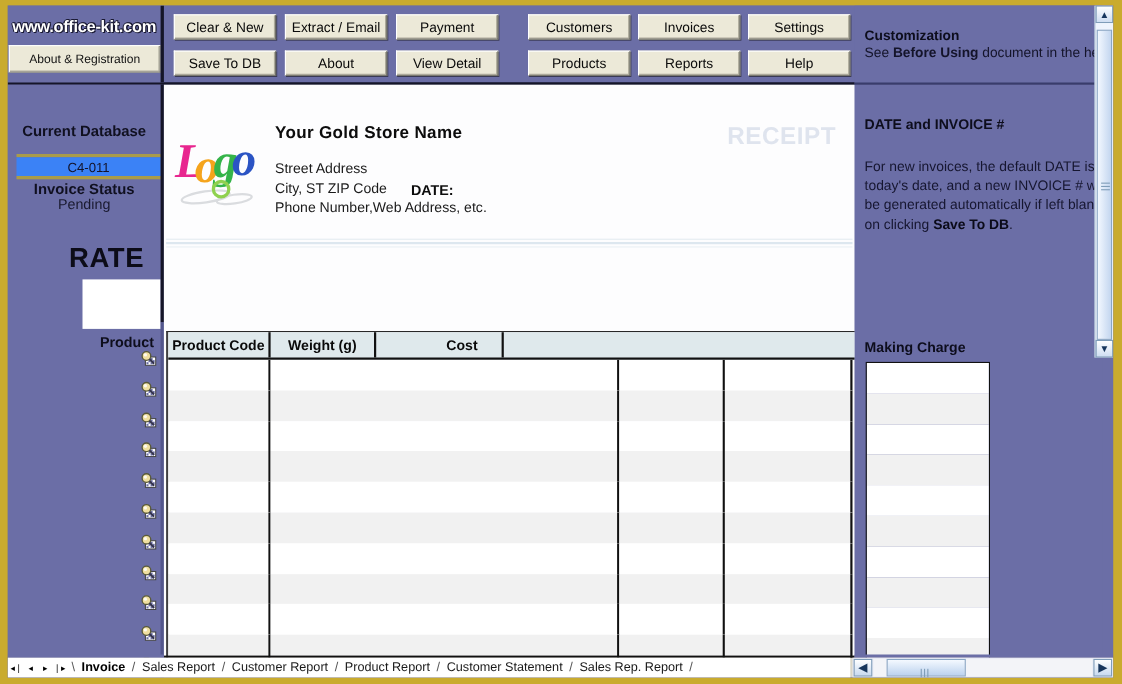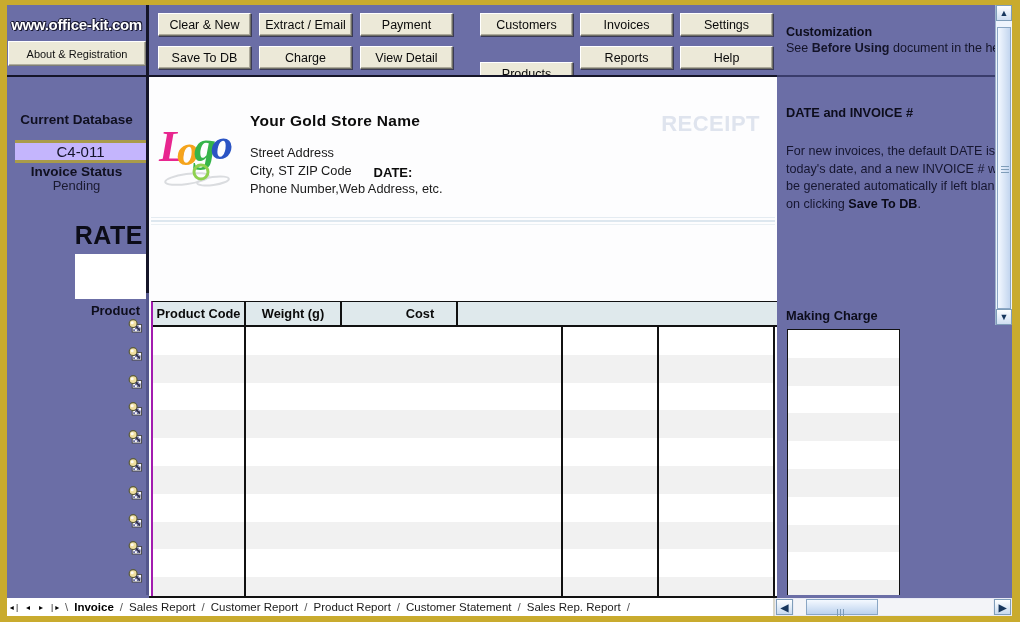--- a/index.html
+++ b/index.html
@@ -84,37 +84,37 @@
   .side-vline { position:absolute; left:139px; top:72px; width:3px; height:216px; background:#151528; }
   .side-vline2 { position:absolute; left:139px; top:288px; width:3px; height:323px; background:#53568c; }
 
   .cur-db-label {
     position:absolute; left:0; top:35px; width:139px;
     text-align:center; font-size:13.5px; font-weight:bold; color:#101020;
   }
   .dbgold-top { position:absolute; left:8px; top:63px; width:131px; height:3px; background:#a99b4a; }
   .db-value {
     position:absolute; left:8px; top:66px; width:131px; height:17px;
-    background:#c4b5fd;
-    display:flex; align-items:center; justify-content:center;
-    font-size:15px; color:#13132a;
+    background:#3b82f6;
+    display:flex; align-items:center; justify-content:center;
+    font-size:12px; color:#13132a;
   }
   .dbgold-bot { position:absolute; left:8px; top:83px; width:131px; height:3px; background:#a99b4a; }
   .inv-status-label {
     position:absolute; left:0; top:87px; width:139px;
     text-align:center; font-size:13.5px; font-weight:bold; color:#101020;
   }
   .inv-status-val {
     position:absolute; left:0; top:101px; width:139px;
     text-align:center; font-size:13px; color:#1a1a30;
   }
 
   .rate-label {
     position:absolute; left:0; top:144px; width:139px;
-    text-align:right; padding-right:3px;
+    text-align:right; padding-right:15px;
     font-size:25px; font-weight:bold; color:#0c0c18; letter-spacing:0.5px;
   }
   .rate-input {
     position:absolute; left:68px; top:177px; width:71px; height:45px;
     background:#ffffff; border:none;
   }
 
   .product-label {
     position:absolute; left:0; top:226px; width:136px;
     text-align:right; padding-right:3px;
@@ -170,21 +170,21 @@
 
   .hr-faint { position:absolute; left:2px; width:624px; }
   .hr-a { top:140px; height:1px; background:#e4ebf1; }
   .hr-b { top:143px; height:2px; background:#dde7ef; }
   .hr-c { top:147px; height:1px; background:#eaf0f4; }
 
   
   .table {
     position:absolute; left:2px; top:224px;
     width:752px; height:300px;
-    border-left:2px solid #a21caf;
+    border-left:2px solid #404040;
     border-top:1px solid #111;
   }
   .thead {
     position:relative; height:25px; background:#dfe9ec;
     border-bottom:2px solid #111;
     display:flex;
   }
   .th {
     display:flex; align-items:center; justify-content:center;
     font-size:12.8px; font-weight:bold; color:#0a0a0a;
@@ -337,27 +337,27 @@
       <div class="brand-box">
         <div class="brand-url">www.office-kit.com</div>
         <div class="brand-about">About &amp; Registration</div>
       </div>
       <div class="brand-vline"></div>
 
       <div class="btn" style="left:151px; top:8px; width:93px; height:23px;">Clear &amp; New</div>
       <div class="btn" style="left:252px; top:8px; width:93px; height:23px;">Extract / Email</div>
       <div class="btn" style="left:353px; top:8px; width:93px; height:23px;">Payment</div>
       <div class="btn" style="left:151px; top:41px; width:93px; height:23px;">Save To DB</div>
-      <div class="btn" style="left:252px; top:41px; width:93px; height:23px;">Charge</div>
+      <div class="btn" style="left:252px; top:41px; width:93px; height:23px;">About</div>
       <div class="btn" style="left:353px; top:41px; width:93px; height:23px;">View Detail</div>
 
       <div class="btn" style="left:473px; top:8px; width:93px; height:23px;">Customers</div>
       <div class="btn" style="left:573px; top:8px; width:93px; height:23px;">Invoices</div>
       <div class="btn" style="left:673px; top:8px; width:93px; height:23px;">Settings</div>
-      <div class="btn" style="left:473px; top:57px; width:93px; height:23px;">Products</div>
+      <div class="btn" style="left:473px; top:41px; width:93px; height:23px;">Products</div>
       <div class="btn" style="left:573px; top:41px; width:93px; height:23px;">Reports</div>
       <div class="btn" style="left:673px; top:41px; width:93px; height:23px;">Help</div>
     </div>
     <div class="toolbar-sep"></div>
 
     <div class="sidepanel">
       <div class="cur-db-label">Current Database</div>
       <div class="dbgold-top"></div>
       <div class="db-value">C4-011</div>
       <div class="dbgold-bot"></div>

